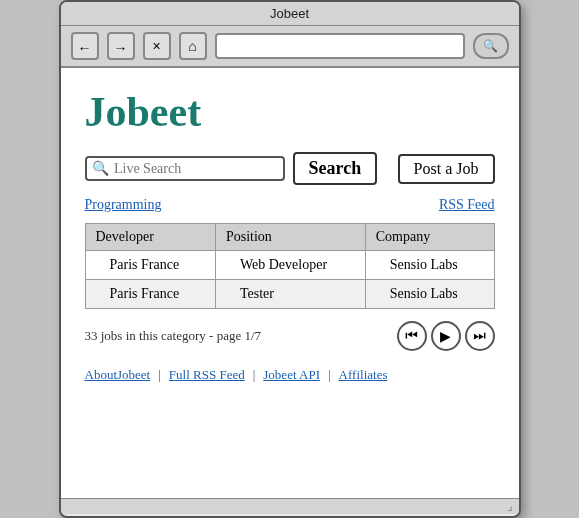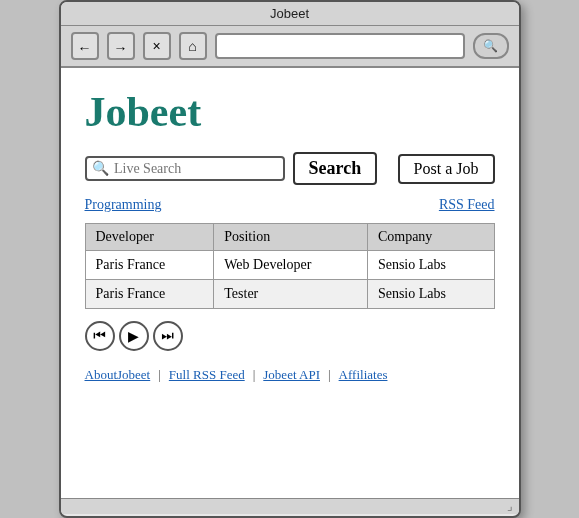--- a/index.html
+++ b/index.html
@@ -179,21 +179,21 @@
       border: 1px solid #999;
       padding: 5px 10px;
       text-align: left;
       font-family: 'Comic Sans MS', cursive;
       font-size: 14px;
       font-weight: normal;
     }
 
     .jobs-table td {
       border: 1px solid #999;
-      padding: 6px 10px;
+      padding: 6px 24px;
       font-family: 'Comic Sans MS', cursive;
       font-size: 14px;
     }
 
     .jobs-table tr:nth-child(even) td {
       background: #f0f0f0;
     }
 
     .jobs-table tr:nth-child(odd) td {
       background: white;
@@ -328,20 +328,21 @@
           </tr>
           <tr>
             <td>Paris France</td>
             <td>Tester</td>
             <td>Sensio Labs</td>
           </tr>
         </tbody>
     </table>
 
     <div class="pagination-row">
+      <span class="pagination-text">33 jobs in this category - page 1/7</span>
       <div class="pagination-btns">
         <div class="pag-btn">
           <span>⏮</span>
         </div>
         <div class="pag-btn">
           <span>▶</span>
         </div>
         <div class="pag-btn">
           <span>⏭</span>
         </div>

